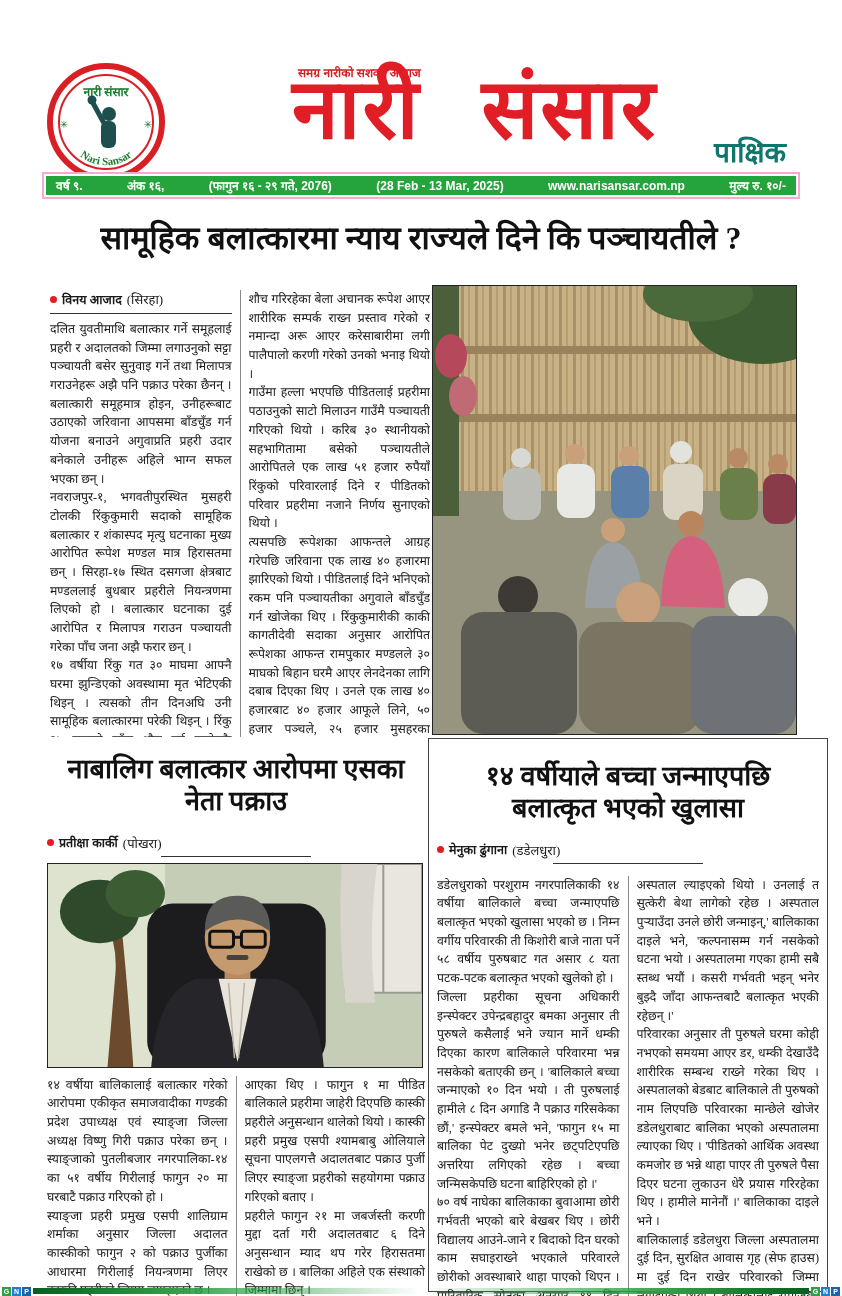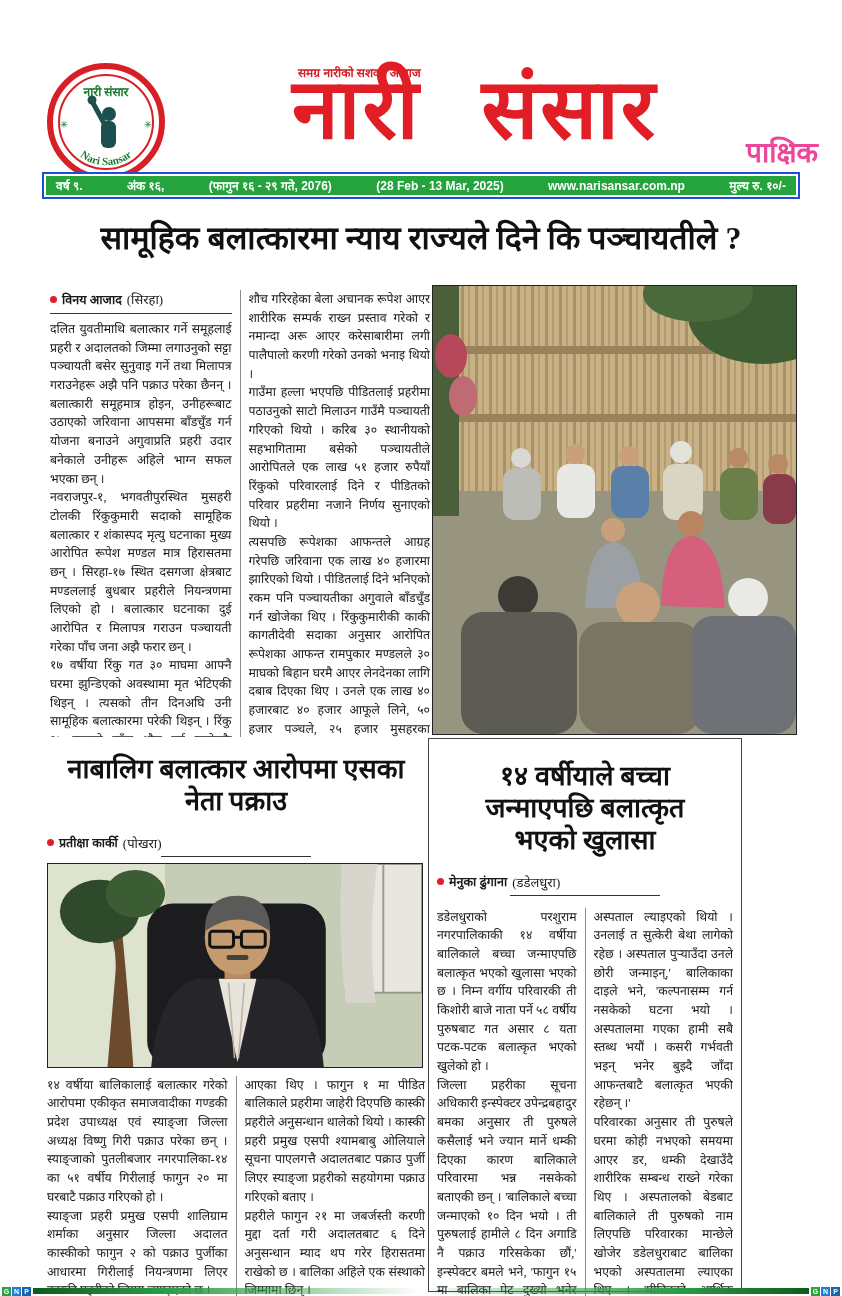--- a/index.html
+++ b/index.html
@@ -4,23 +4,23 @@
 <style>
   html,body{margin:0;padding:0;background:#e8e8e8;}
   .page{position:relative;width:842px;height:1296px;background:#fff;margin:0 auto;
         font-family:"Liberation Serif","DejaVu Serif",serif;color:#1a1a1a;overflow:hidden;}
   
   .logo{position:absolute;left:46px;top:62px;width:120px;height:120px;}
   .tagline{position:absolute;left:298px;top:64px;font-size:12px;font-weight:bold;color:#d42027;
            font-family:"Liberation Sans",sans-serif;}
   .title{position:absolute;left:292px;top:66px;width:430px;font-size:84px;font-weight:bold;
          color:#e11d26;line-height:1.05;white-space:nowrap;word-spacing:38px;letter-spacing:2px;}
-  .paksik{position:absolute;left:714px;top:132px;font-size:28px;font-weight:bold;color:#ec4899;margin-left:32px;}
+  .paksik{position:absolute;left:714px;top:132px;font-size:28px;font-weight:bold;color:#0f766e;}
   .infobar{position:absolute;left:42px;top:172px;width:758px;height:27px;box-sizing:border-box;
-           background:#25a33c;border:2px solid #1d4ed8;box-shadow:inset 0 0 0 2px #ffffff;
+           background:#25a33c;border:2px solid #f9a8d4;box-shadow:inset 0 0 0 2px #ffffff;
            display:flex;align-items:center;justify-content:space-between;padding:0 12px;
            font-family:"Liberation Sans",sans-serif;font-size:12px;font-weight:bold;color:#ffffff;}
   
   .lead-headline{position:absolute;left:60px;top:198px;width:722px;text-align:center;
                  font-size:32px;font-weight:bold;line-height:1.22;color:#111;}
   .byline{display:flex;align-items:center;gap:5px;font-size:13px;}
   .byline .dot{width:7px;height:7px;border-radius:50%;background:#e11d26;flex:0 0 auto;}
   .byline b{font-family:"Liberation Sans",sans-serif;font-size:12.5px;}
   .byline-rule{height:1px;background:#333;margin:5px 0 6px 0;}
   .lead-cols{position:absolute;left:50px;top:290px;width:380px;height:447px;display:flex;overflow:hidden;}
@@ -29,21 +29,21 @@
   .bodytext{font-size:12.3px;line-height:1.52;text-align:justify;white-space:pre-line;}
   .lead-photo{position:absolute;left:432px;top:285px;width:365px;height:450px;border:1px solid #222;
               box-sizing:border-box;}
   
   .art-left{position:absolute;left:47px;top:738px;width:378px;}
   .art-left h2,.art-right h2{margin:16px;text-align:center;font-size:27px;line-height:1.18;font-weight:bold;color:#111;}
   .byline-center{display:flex;justify-content:flex-start;margin-top:15px;}
   .rule-center{width:150px;height:1px;background:#333;margin:4px auto 6px auto;}
   .leader-photo{width:376px;height:205px;border:1px solid #222;box-sizing:border-box;display:block;margin-top:4px;}
   .art-left-cols{display:flex;height:250px;overflow:hidden;margin-top:8px;}
-  .art-right{position:absolute;left:428px;top:738px;width:314px;height:554px;border:1px solid #444;
+  .art-right{position:absolute;left:428px;top:738px;width:400px;height:554px;border:1px solid #444;
              box-sizing:border-box;padding:6px 8px 4px 8px;}
   .art-right-cols{display:flex;height:452px;overflow:hidden;margin-top:12px;}
   
   .footer{position:absolute;left:0;bottom:0;width:842px;height:10px;display:flex;align-items:center;
           padding:0 2px;box-sizing:border-box;gap:2px;font-family:"Liberation Sans",sans-serif;}
   .wm{display:flex;gap:1px;}
   .wm span{display:block;width:9px;height:9px;font-size:7px;line-height:9px;text-align:center;
            color:#fff;font-weight:bold;}
   .wm .g{background:#2f9e44;} .wm .n{background:#1c7ed6;} .wm .p{background:#1864ab;}
   .bar-l{flex:1;height:6px;background:linear-gradient(to right,#0b5d1e,#2f9e44 35%,rgba(47,158,68,0));}

